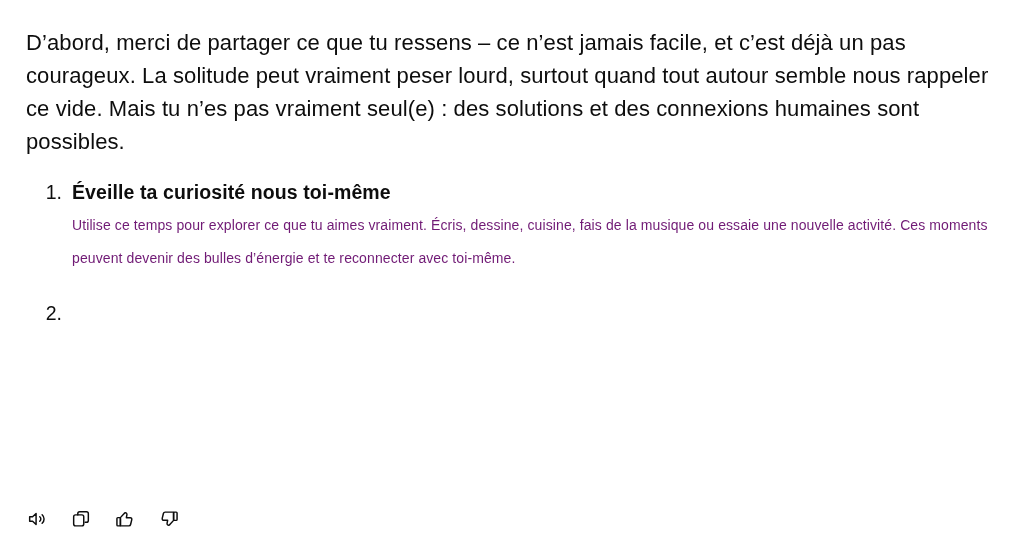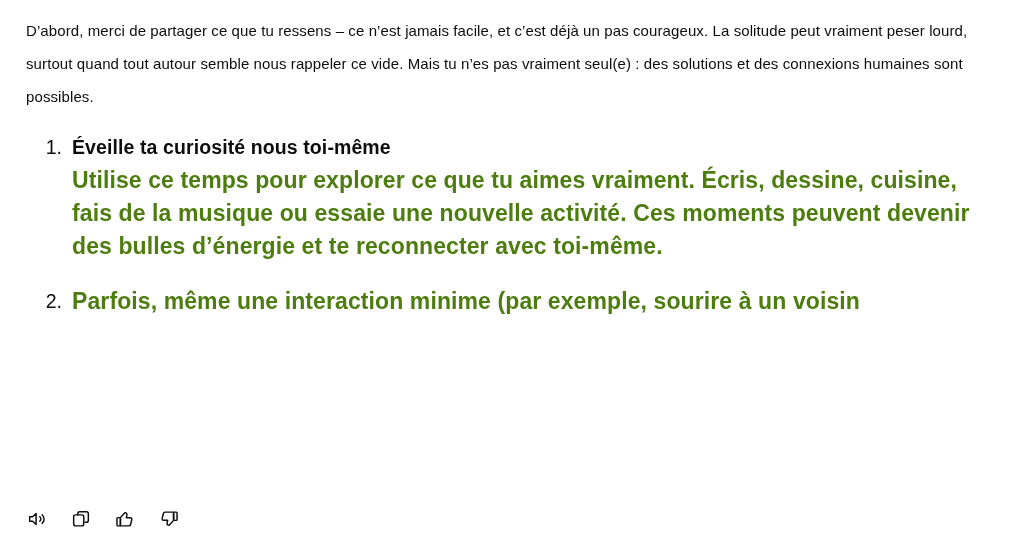--- a/index.html
+++ b/index.html
@@ -15,24 +15,24 @@
     overflow: hidden;
   }
   .page {
     position: relative;
     width: 1024px;
     height: 548px;
     box-sizing: border-box;
     padding: 14px 30px 0 26px;
   }
   .para {
-    font-size: 15px;
+    font-size: 22px;
     line-height: 33px;
     letter-spacing: 0.1px;
-    margin: 0 0 16px 0;
+    margin: 12px 0 16px 0;
     color: #0d0d0d;
     max-width: 970px;
   }
   .para.lead {
     margin-bottom: 18px;
   }
   ol.steps {
     margin: 0;
     padding: 0 0 0 0;
     list-style: none;
@@ -54,26 +54,25 @@
     color: #0d0d0d;
   }
   .step-title {
     font-size: 19.5px;
     line-height: 33px;
     font-weight: 700;
     color: #0d0d0d;
     letter-spacing: 0.1px;
   }
   .step-body {
-    font-size: 23px;
+    font-size: 14px;
     line-height: 33px;
-    color: #4d7c0f;
+    color: #701a75;
     letter-spacing: 0.1px;
     max-width: 940px;
-    font-weight: bold;
   }
   .toolbar {
     position: absolute;
     left: 24px;
     bottom: 16px;
     display: flex;
     align-items: center;
     gap: 18px;
   }
   .tool-btn {
@@ -101,21 +100,20 @@
 
 
   <ol class="steps">
     <li>
       <span class="num">1.</span>
       <div class="step-title">Éveille ta curiosité nous toi-même</div>
       <div class="step-body">Utilise ce temps pour explorer ce que tu aimes vraiment. Écris, dessine, cuisine, fais de la musique ou essaie une nouvelle activité. Ces moments peuvent devenir des bulles d’énergie et te reconnecter avec toi-même.</div>
     </li>
     <li>
       <span class="num">2.</span>
-      <div class="step-body">Parfois, même une interaction minime (par exemple, sourire à un voisin</div>
     </li>
   </ol>
 
   <div class="toolbar">
 
     <button class="tool-btn">
       <span>
         <svg width="22" height="22" viewBox="0 0 24 24" fill="none" stroke="#0d0d0d" stroke-width="1.6" stroke-linecap="round" stroke-linejoin="round">
           <path d="M4 9.5h3.2L11 6v12l-3.8-3.5H4z"></path>
           <path d="M15 9.6c.8.7 1.2 1.5 1.2 2.4s-.4 1.7-1.2 2.4"></path>

